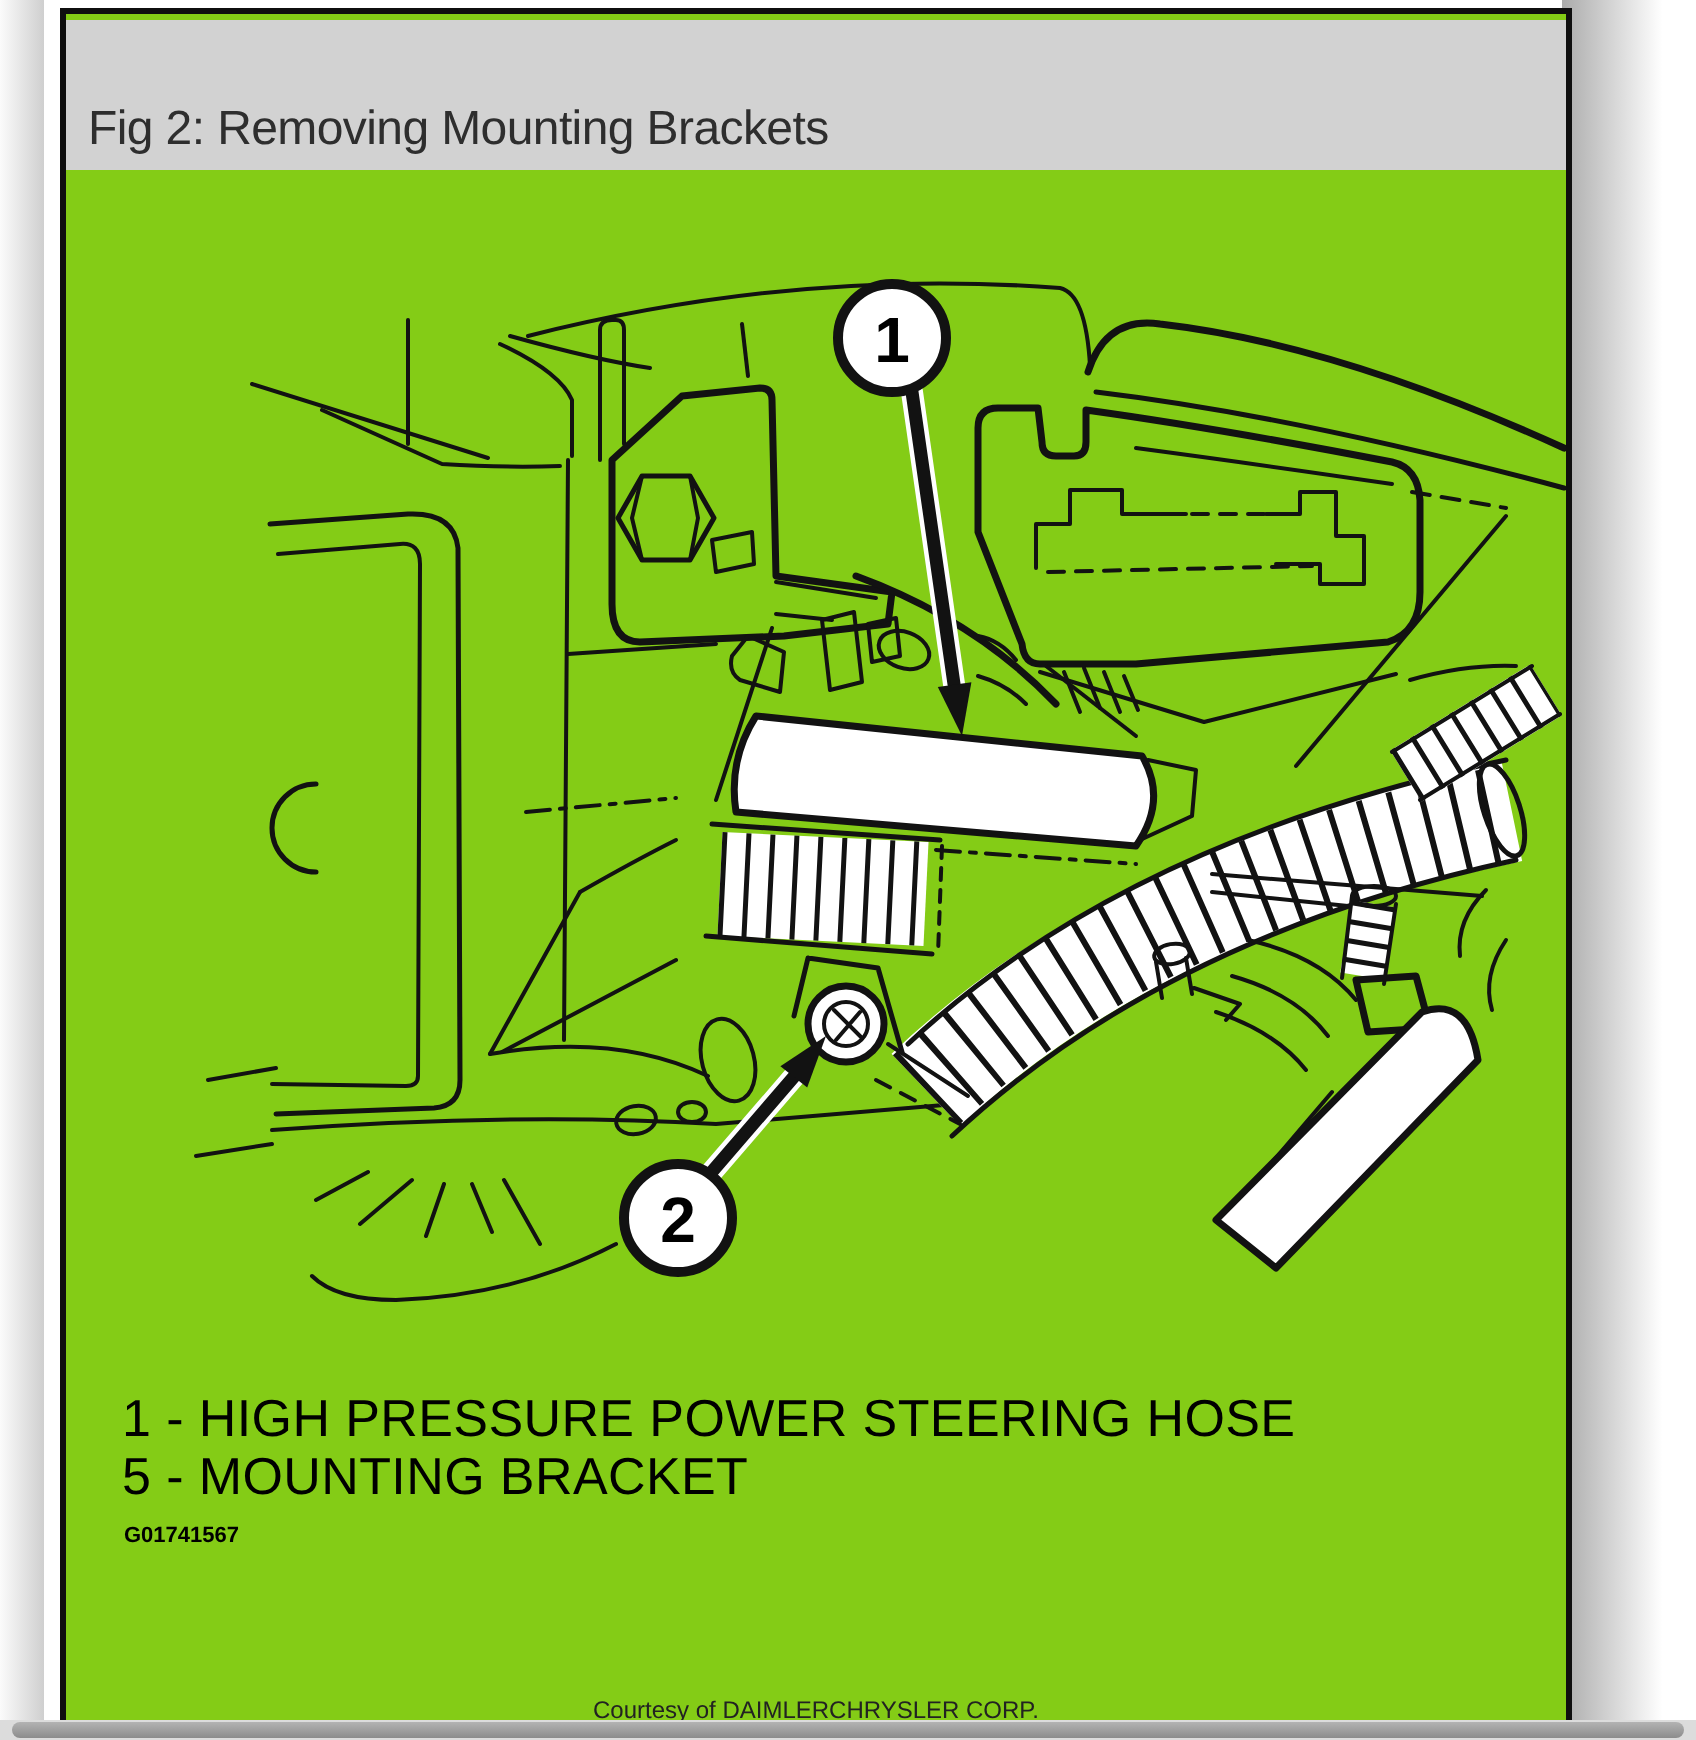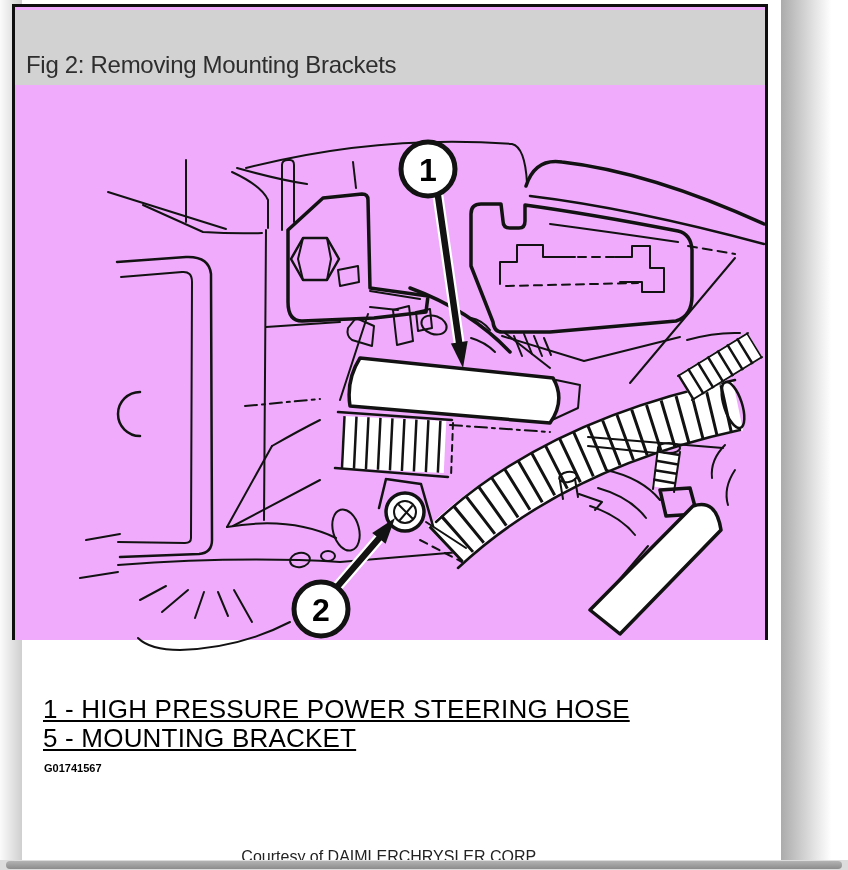--- a/index.html
+++ b/index.html
@@ -2,31 +2,31 @@
 <html><head>
 <meta charset="utf-8">
 <style>
   html,body{margin:0;padding:0;}
   body{width:848px;height:870px;overflow:hidden;background:#ffffff;
        font-family:"Liberation Sans", sans-serif;position:relative;}
   .shadow-left{position:absolute;left:0;top:0;width:22px;height:870px;
        background:linear-gradient(to right,#fbfbfb,#cfcfcf);}
   .shadow-right{position:absolute;left:781px;top:0;width:67px;height:870px;
        background:linear-gradient(to right,#ababab,#ffffff 75%);}
-  .page{position:absolute;left:12px;top:4px;width:756px;height:636px;
-       background:#f0abfc;border:3px solid #0f0f0f;border-bottom:none;box-sizing:border-box;}
+  .page{position:absolute;left:30px;top:4px;width:756px;height:866px;
+       background:#84cc16;border:3px solid #0f0f0f;border-bottom:none;box-sizing:border-box;}
   .titlebar{position:absolute;left:0;top:3px;width:100%;height:75px;background:#d2d2d2;
        display:flex;align-items:flex-end;padding:0 0 6px 11px;box-sizing:border-box;}
   .titlebar .title{font-size:24px;letter-spacing:-0.3px;color:#2e2e2e;}
   .diagram-wrap{position:absolute;left:0px;top:78px;width:750px;height:592px;}
   .legend{position:absolute;left:28px;top:688px;color:#000;}
-  .legend .item{font-size:26px;letter-spacing:0.2px;line-height:29px;white-space:nowrap;text-decoration:underline;}
+  .legend .item{font-size:26px;letter-spacing:0.2px;line-height:29px;white-space:nowrap;}
   .figure-id{position:absolute;left:29px;top:755px;font-size:11px;font-weight:bold;color:#000;}
   .courtesy{position:absolute;left:0;top:841px;width:100%;text-align:center;
-       font-size:16px;color:#222;}
+       font-size:12px;color:#222;}
   .hscrollbar{position:absolute;left:0;top:860px;width:848px;height:10px;background:#dcdcdc;z-index:5;}
   .hscrollbar .thumb{position:absolute;left:6px;top:1px;width:836px;height:8px;border-radius:4px;
        background:linear-gradient(to bottom,#b3b3b3,#8c8c8c);}
   svg{display:block;}
   svg path,svg line,svg circle,svg ellipse,svg polyline{fill:none;stroke:#121212;
        stroke-linecap:round;stroke-linejoin:round;}
   .w2{stroke-width:2px;} .w25{stroke-width:2.5px;} .w3{stroke-width:3.5px;}
   .whitefill{fill:#ffffff;}
   .underlay{stroke:#ffffff;stroke-linecap:butt;}
   .ribs{stroke-linecap:butt;}

